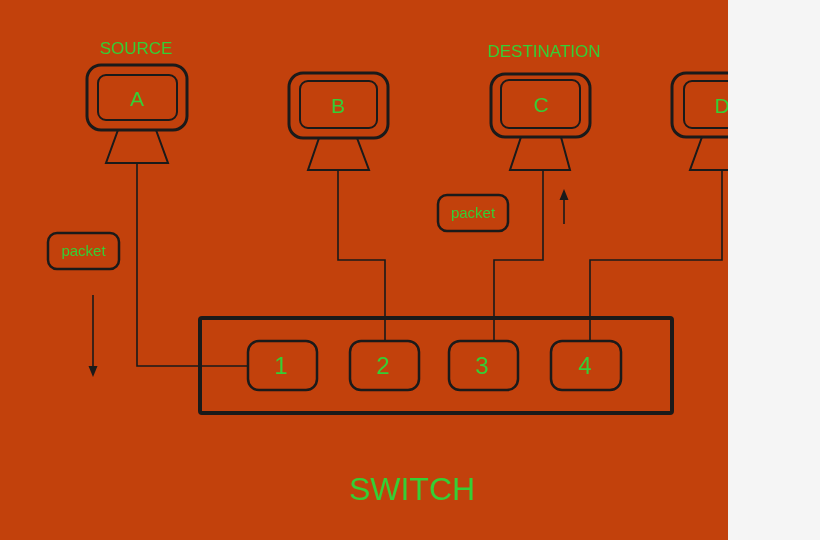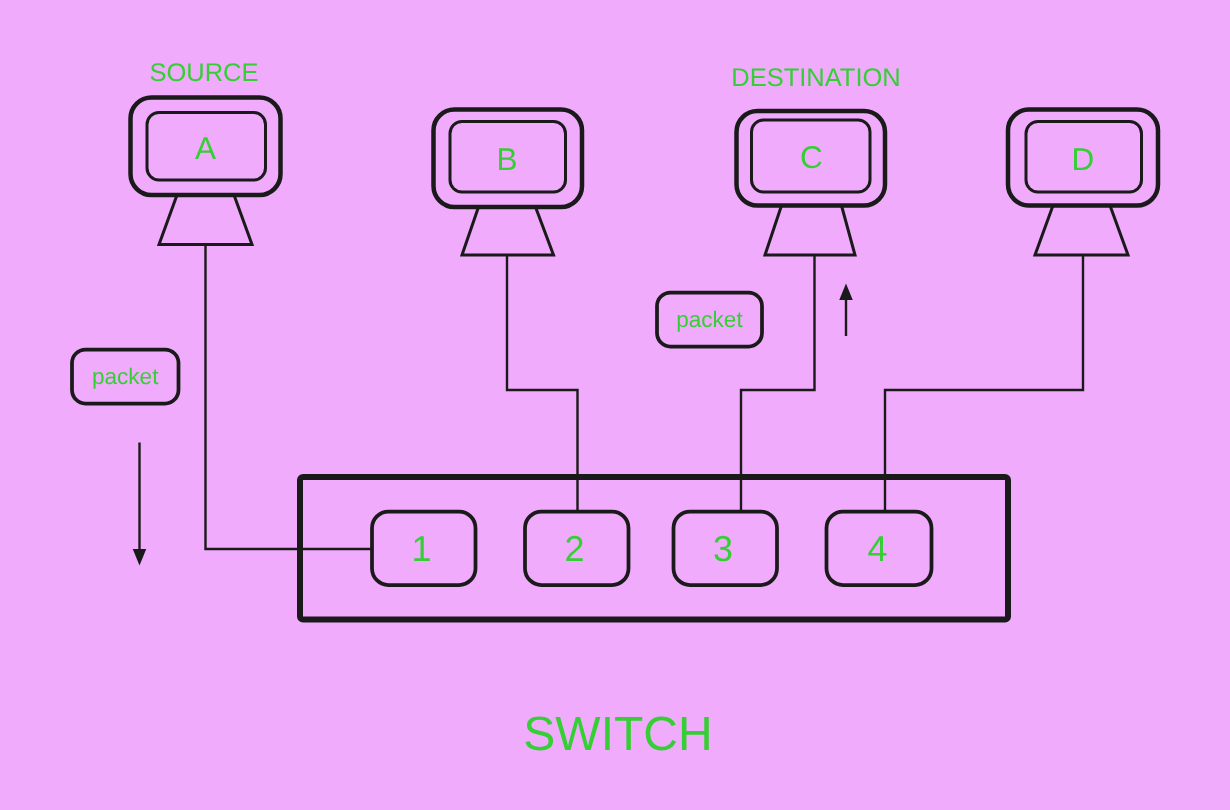--- a/index.html
+++ b/index.html
@@ -3,23 +3,23 @@
 <meta charset="utf-8">
 <style>
   html, body {
     margin: 0;
     padding: 0;
     background: #f5f5f5;
     font-family: "Liberation Sans", "DejaVu Sans", sans-serif;
   }
   .stage {
     position: relative;
-    width: 820px;
+    width: 728px;
     height: 540px;
-    background: #f0abfc;
+    background: #c2410c;
     overflow: hidden;
   }
   svg text {
     font-family: "Liberation Sans", "DejaVu Sans", sans-serif;
     fill: #35cf35;
   }
   svg .shape {
     fill: none;
     stroke: #1a1a1a;
   }

